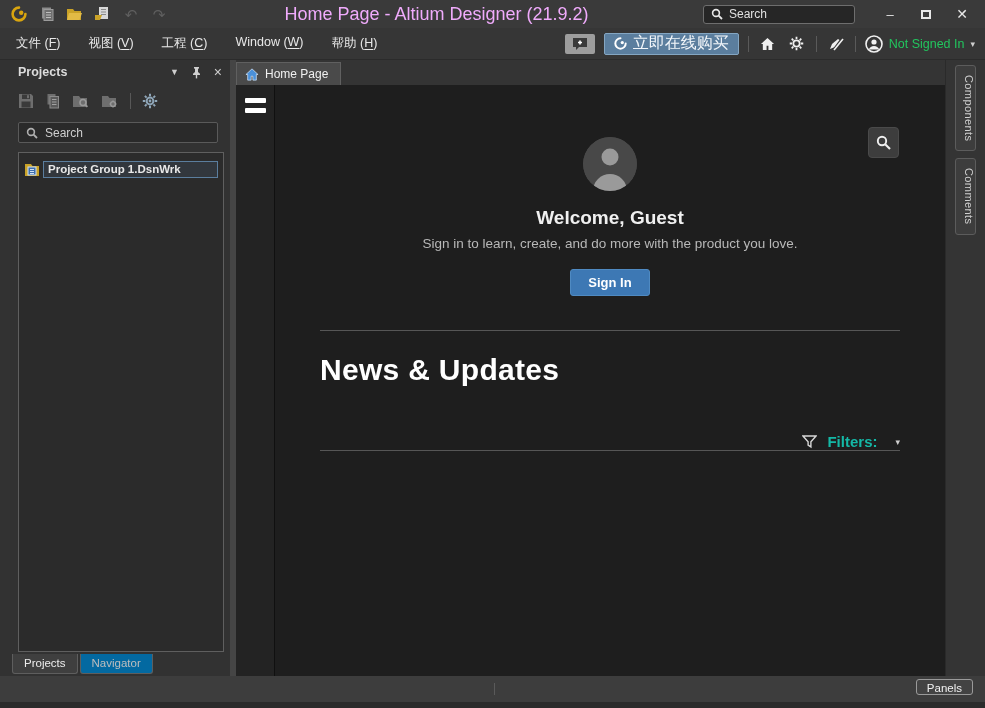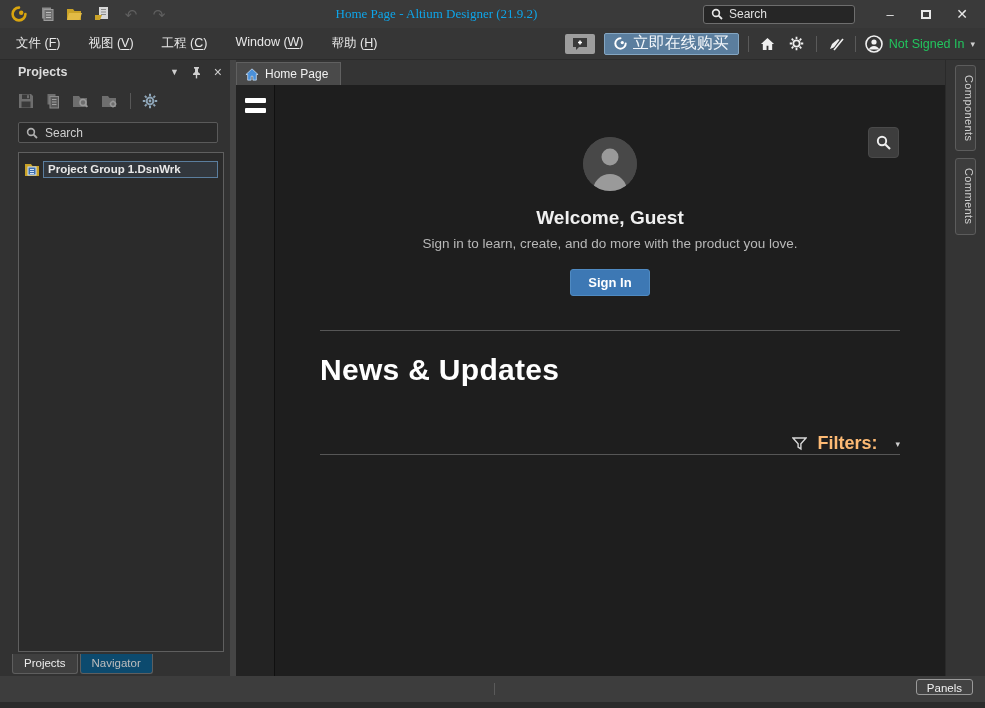--- a/index.html
+++ b/index.html
@@ -12,21 +12,21 @@
   svg { display:block; }
 
   
   .titlebar {
     height:28px; background:#3a3a3a; display:flex; align-items:center;
     padding:0 8px; gap:6px;
   }
   .tb-icon { width:22px; height:20px; display:flex; align-items:center; justify-content:center; }
   .tb-arrow { font-size:15px; color:#5f5f5f; line-height:1; }
   .tb-spacer { flex:1; }
-  .window-title { font-size:13px; color:#0ea5e9; white-space:nowrap;font-family:Liberation Serif, serif; }
+  .window-title { font-size:18px; color:#f0abfc; white-space:nowrap; }
   .tb-search {
     width:152px; height:19px; background:#262626; border:1px solid #6e6e6e;
     border-radius:3px; display:flex; align-items:center; gap:6px; padding:0 7px;
     margin-right:14px;
   }
   .tb-search span { font-size:12px; color:#e0e0e0; }
   .win-btn { width:30px; text-align:center; color:#e8e8e8; font-size:13px; cursor:default; }
   .win-btn.max span { display:inline-block; width:10px; height:9px; border:2px solid #e8e8e8; }
   .win-btn.close { font-size:14px; font-weight:bold; }
 
@@ -82,21 +82,21 @@
   .tree-row { display:flex; align-items:center; height:18px; }
   .tree-label {
     flex:1; height:17px; border:1px solid #5b7e9e; background:#32373d;
     font-size:11.5px; font-weight:bold; color:#e8e8e8;
     display:flex; align-items:center; padding:0 4px; margin-left:2px;
     white-space:nowrap; overflow:hidden;
   }
   .panel-tabs { height:24px; display:flex; align-items:flex-start; padding:2px 0 0 4px; gap:2px; }
   .panel-tab {
     font-size:11.5px; padding:3px 11px 4px; border:1px solid #5e5e5e; border-top:none;
-    border-radius:0 0 3px 3px; background:#0c4a6e; color:#bdbdbd; white-space:nowrap;
+    border-radius:0 0 3px 3px; background:#0369a1; color:#bdbdbd; white-space:nowrap;
   }
   .panel-tab.active { background:#3f3f3f; color:#ececec; }
 
   
   .splitter { width:6px; background:#454545; }
 
   
   .main { flex:1; display:flex; flex-direction:column; min-width:0; }
   .tabstrip { height:25px; background:#343434; display:flex; align-items:flex-end; }
   .doc-tab {
@@ -123,21 +123,21 @@
   .signin-btn {
     margin-top:18px; background:#3d78b4; border:1px solid #4f8ac2; border-radius:3px;
     color:#fff; font-size:13px; font-weight:bold; padding:5px 17px;
   }
   .divider { border-top:1px solid #565656; margin:0 45px; }
   .div1 { margin-top:34px; }
   .news-title { margin:22px 45px 0; font-size:30px; font-weight:bold; color:#fff; letter-spacing:0.3px; }
   .filters-row {
     margin:46px 45px 0; display:flex; align-items:center; justify-content:flex-end; gap:10px;
   }
-  .filters-label { font-size:18px; font-weight:bold; color:#fdba74; }
+  .filters-label { font-size:15px; font-weight:bold; color:#14b8a6; }
   .filters-caret { font-size:9px; color:#cfcfcf; margin-left:8px; }
   .news-tabs { margin:20px 45px 0 54px; display:flex; gap:23px; padding-bottom:9px; }
   .news-tab { font-size:12px; font-weight:bold; color:#d2d2d2; white-space:nowrap; }
 
   
   .rightstrip { width:40px; background:#343434; border-left:1px solid #2a2a2a; padding-top:5px; }
   .vtab {
     writing-mode:vertical-rl; width:21px; margin:0 0 7px 9px; padding:9px 0;
     background:#3d3d3d; border:1px solid #5c5c5c; border-radius:3px;
     font-size:11px; color:#d0d0d0; text-align:center; letter-spacing:0.4px;

